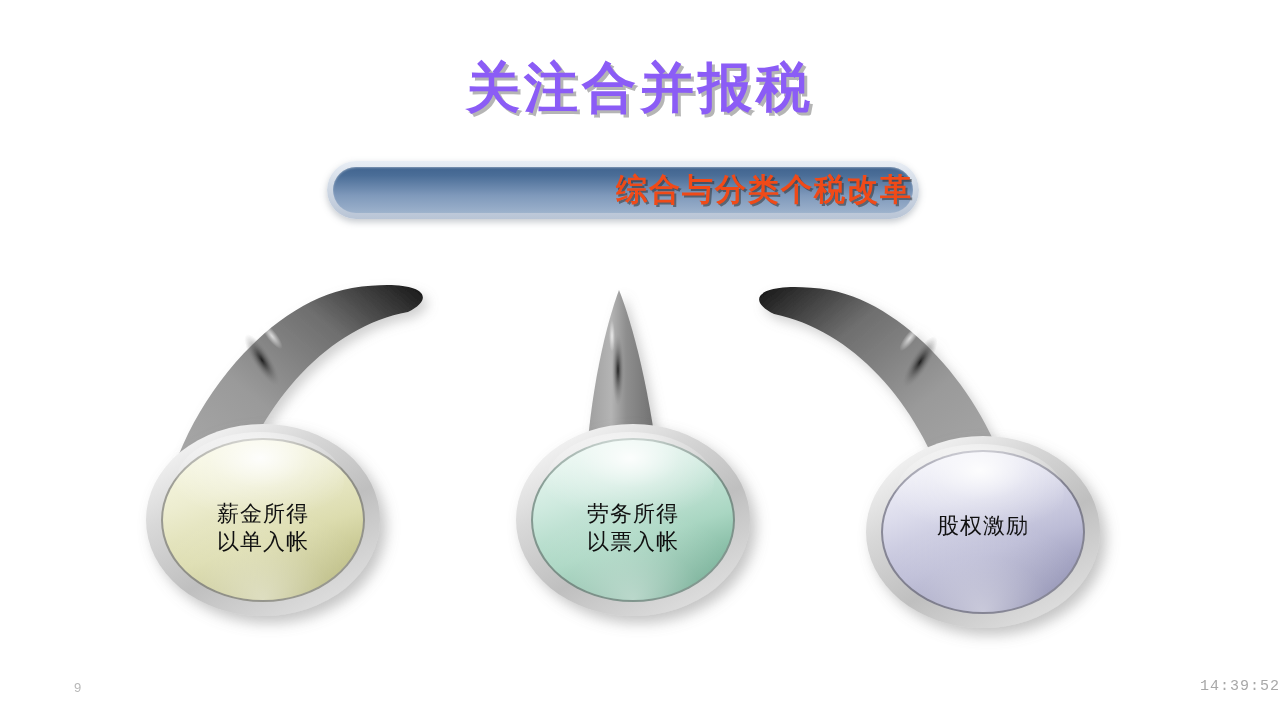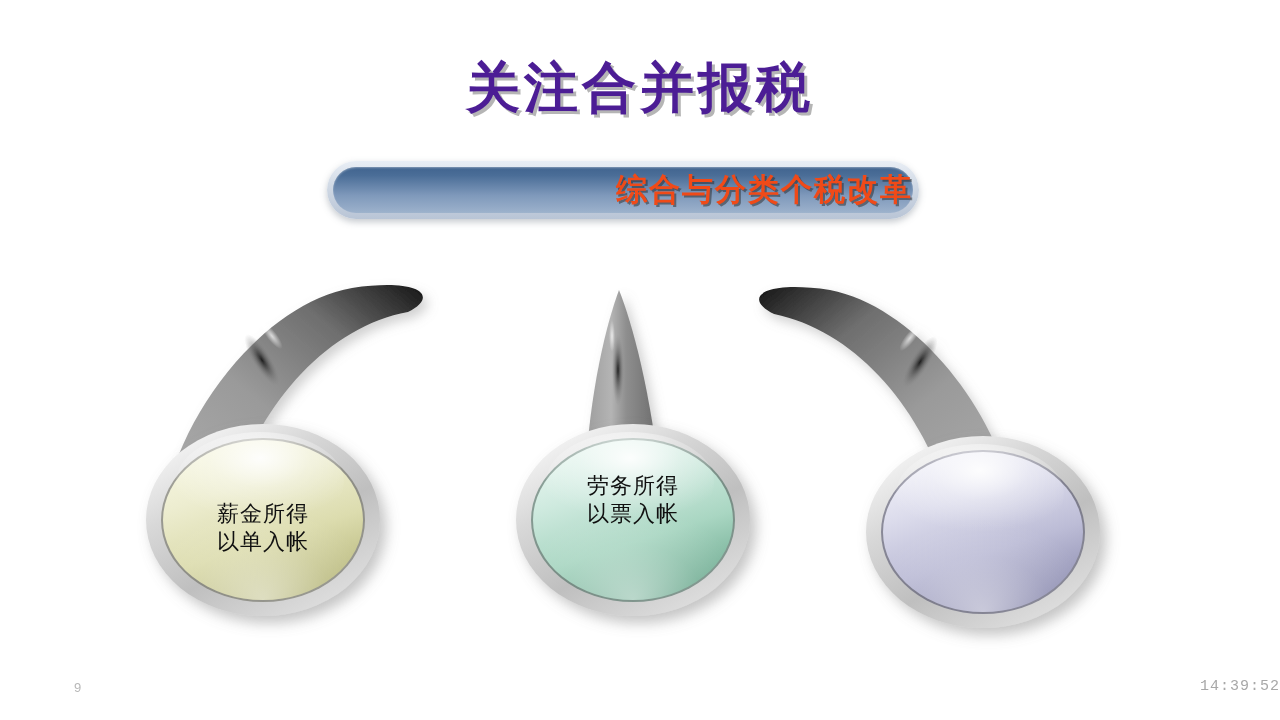--- a/index.html
+++ b/index.html
@@ -19,21 +19,21 @@
   
   #slide-title {
     position: absolute;
     left: 0;
     top: 52px;
     width: 1280px;
     text-align: center;
     font-family: "Liberation Serif", "DejaVu Serif", serif;
     font-size: 54px;
     font-weight: bold;
-    color: #4c1d95;
+    color: #8b5cf6;
     letter-spacing: 4px;
     text-shadow: 3px 3px 0 rgba(120,120,120,0.55);
     white-space: nowrap;
   }
 
   
   #pill-banner {
     position: absolute;
     left: 327px;
     top: 161px;
@@ -82,21 +82,21 @@
     font-family: "Liberation Serif", "DejaVu Serif", serif;
     font-size: 22px;
     font-weight: normal;
     color: #101010;
     line-height: 1.28;
     letter-spacing: 1px;
     white-space: pre-line;
     pointer-events: none;
   }
   #label-1 { left: 168px; top: 500px; width: 190px; }
-  #label-2 { left: 538px; top: 472px; width: 190px; }
+  #label-2 { left: 538px; top: 500px; width: 190px; }
   #label-3 { left: 888px; top: 512px; width: 190px; }
 
   
   #page-number {
     position: absolute;
     left: 74px;
     top: 680px;
     font-family: "Liberation Sans", "DejaVu Sans", sans-serif;
     font-size: 13px;
     color: #b8b8b8;
@@ -265,17 +265,18 @@
         <ellipse cx="983" cy="282" rx="100" ry="80" fill="url(#botGloss)"></ellipse>
         <ellipse cx="980" cy="244" rx="84" ry="50" fill="url(#b3Gloss)"></ellipse>
       </g>
     </svg>
   </div>
 
   <div class="bubble-label" id="label-1">薪金所得
 以单入帐</div>
   <div class="bubble-label" id="label-2">劳务所得
 以票入帐</div>
+  <div class="bubble-label" id="label-3">股权激励</div>
 
   <div id="page-number">9</div>
   <div id="footer-time">14:39:52</div>
 
 </div>
 
 </body></html>

